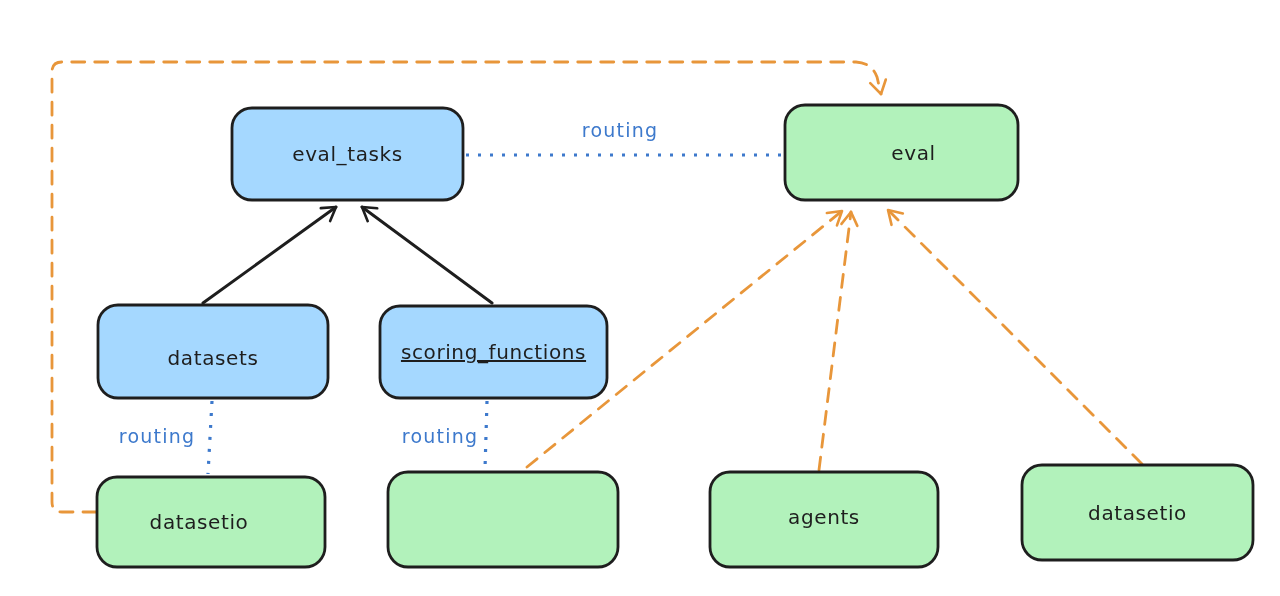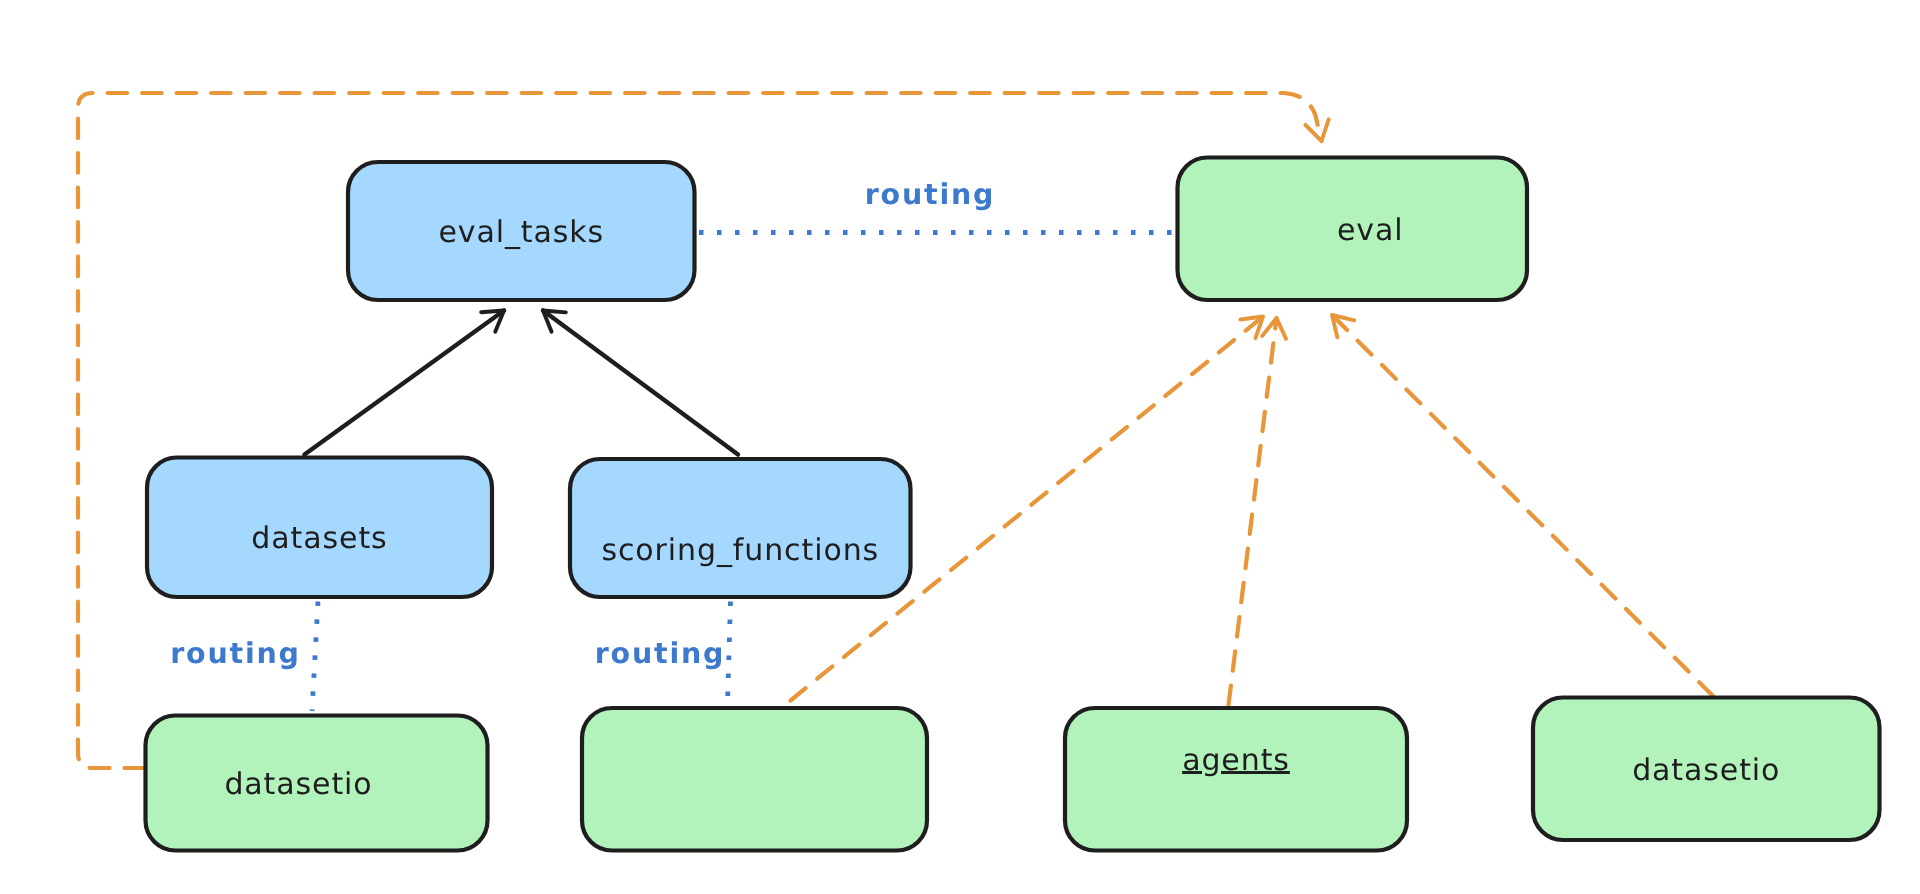--- a/index.html
+++ b/index.html
@@ -65,21 +65,21 @@
     font-size: 20px;
     letter-spacing: 0.6px;
     pointer-events: none;
     white-space: nowrap;
   }
   .routing-label {
     position: absolute;
     transform: translate(-50%, -50%);
     color: var(--routing-blue);
     font-size: 19px;
-    font-weight: bold;
+    font-weight: normal;
     letter-spacing: 1.2px;
     pointer-events: none;
     white-space: nowrap;
   }
 </style>
 </head>
 <body>
 
 <div class="diagram">
   <svg width="1280" height="596" viewBox="0 0 1280 596">
@@ -110,21 +110,21 @@
     <rect class="node-rect" x="380" y="306" width="227" height="92" rx="20"></rect>
     <rect class="node-rect green" x="97" y="477" width="228" height="90" rx="20"></rect>
     <rect class="node-rect green" x="388" y="472" width="230" height="95" rx="20"></rect>
     <rect class="node-rect green" x="710" y="472" width="228" height="95" rx="20"></rect>
     <rect class="node-rect green" x="1022" y="465" width="231" height="95" rx="20"></rect>
   </svg>
 
   <div class="node-label" style="left:232px; top:108px; width:231px; height:92px;text-align:right;">eval_tasks</div>
   <div class="node-label" style="left:785px; top:105px; width:257px; height:95px;">eval</div>
   <div class="node-label" style="left:98px; top:305px; width:230px; height:106px;">datasets</div>
-  <div class="node-label" style="left:380px; top:320px; width:227px; height:92px;">scoring_functions</div>
+  <div class="node-label" style="left:380px; top:306px; width:227px; height:92px;text-decoration:underline;">scoring_functions</div>
   <div class="node-label" style="left:97px; top:477px; width:204px; height:90px;">datasetio</div>
-  <div class="node-label" style="left:710px; top:472px; width:228px; height:67px;text-decoration:underline;">agents</div>
+  <div class="node-label" style="left:710px; top:483px; width:228px; height:67px;">agents</div>
   <div class="node-label" style="left:1022px; top:465px; width:231px; height:95px;">datasetio</div>
 
   <div class="routing-label" style="left:620px; top:130px;">routing</div>
   <div class="routing-label" style="left:157px; top:436px;">routing</div>
   <div class="routing-label" style="left:440px; top:436px;">routing</div>
 </div>
 
 </body></html>

